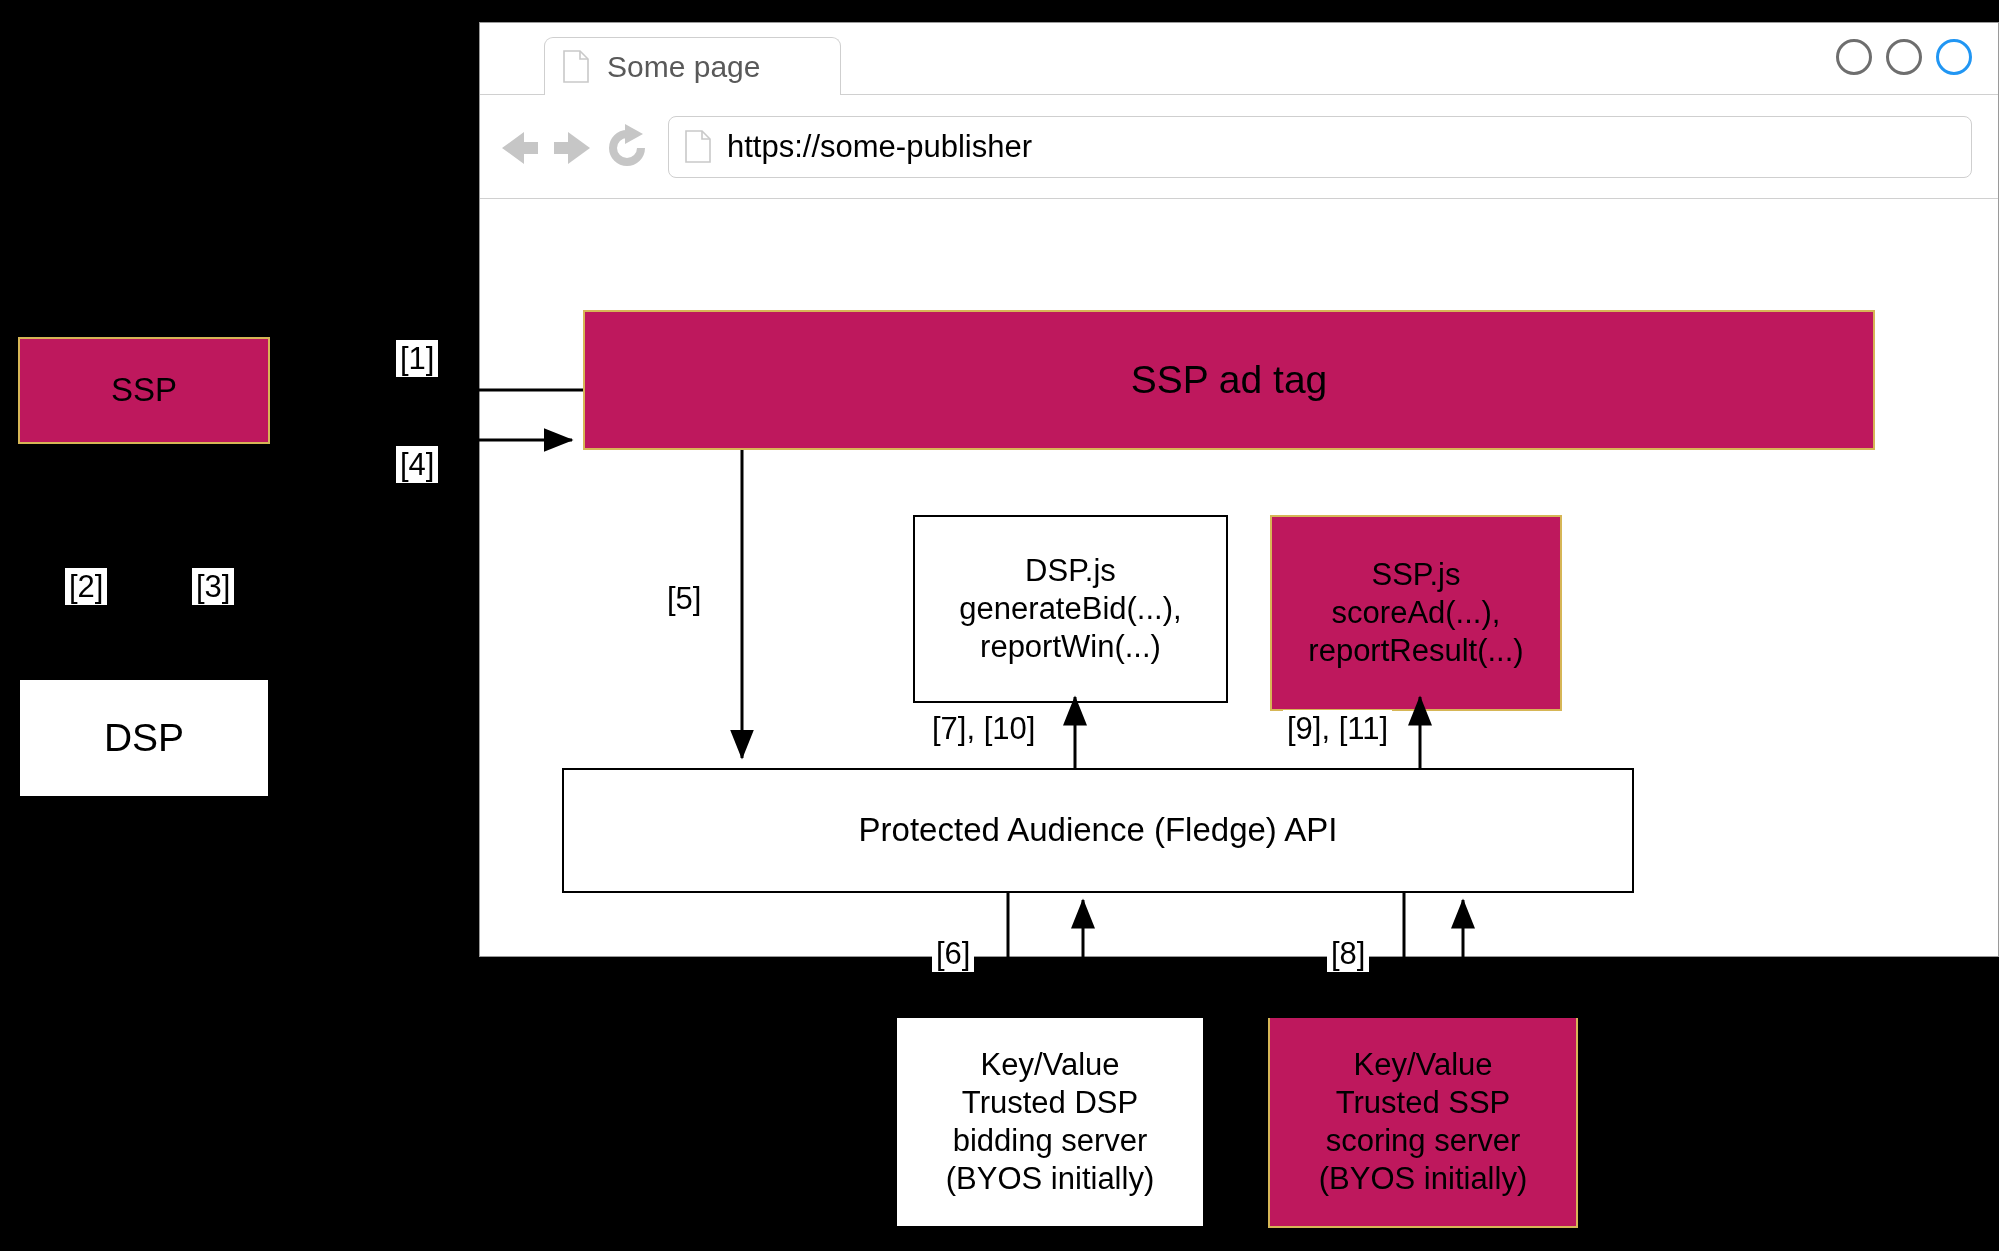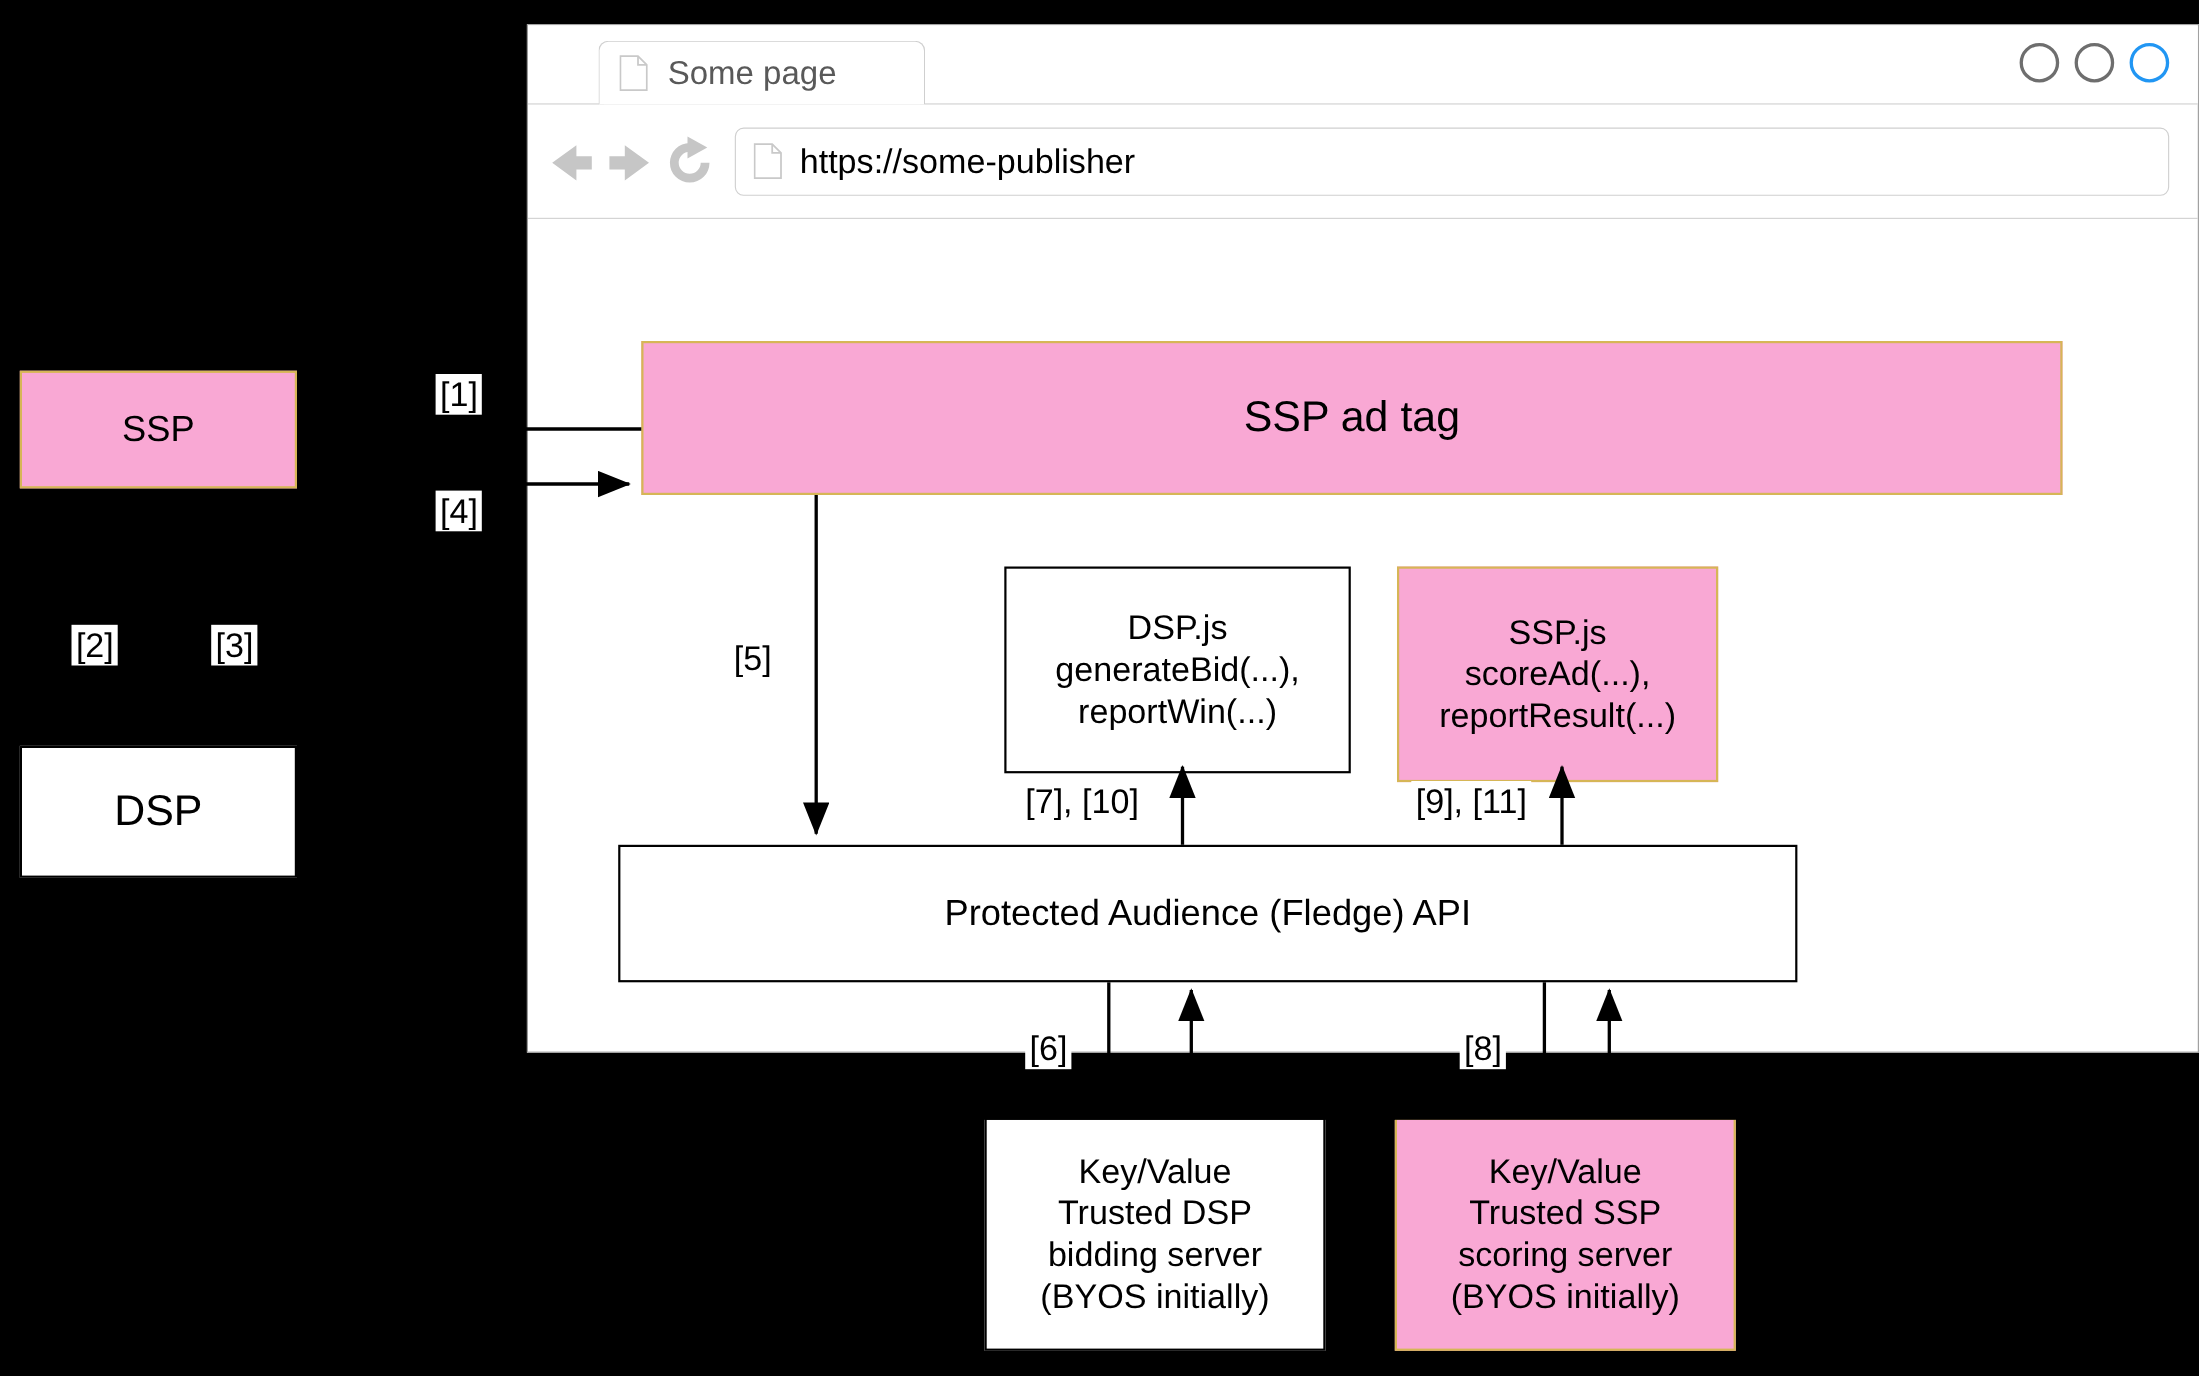--- a/index.html
+++ b/index.html
@@ -122,21 +122,21 @@
     position: absolute;
     box-sizing: border-box;
     display: flex;
     align-items: center;
     justify-content: center;
     text-align: center;
     line-height: 1.22;
     color: #000000;
   }
   .dbox.yellow {
-    background: #f9a8d4;
+    background: #be185d;
     border: 2px solid #d6b656;
   }
   .dbox.white {
     background: #ffffff;
     border: 2px solid #000000;
   }
 
   
   #ssp-box      { left: 18px;  top: 337px; width: 252px; height: 107px; font-size: 33px; }
   #dsp-box      { left: 18px;  top: 678px; width: 252px; height: 120px; font-size: 39px; }

